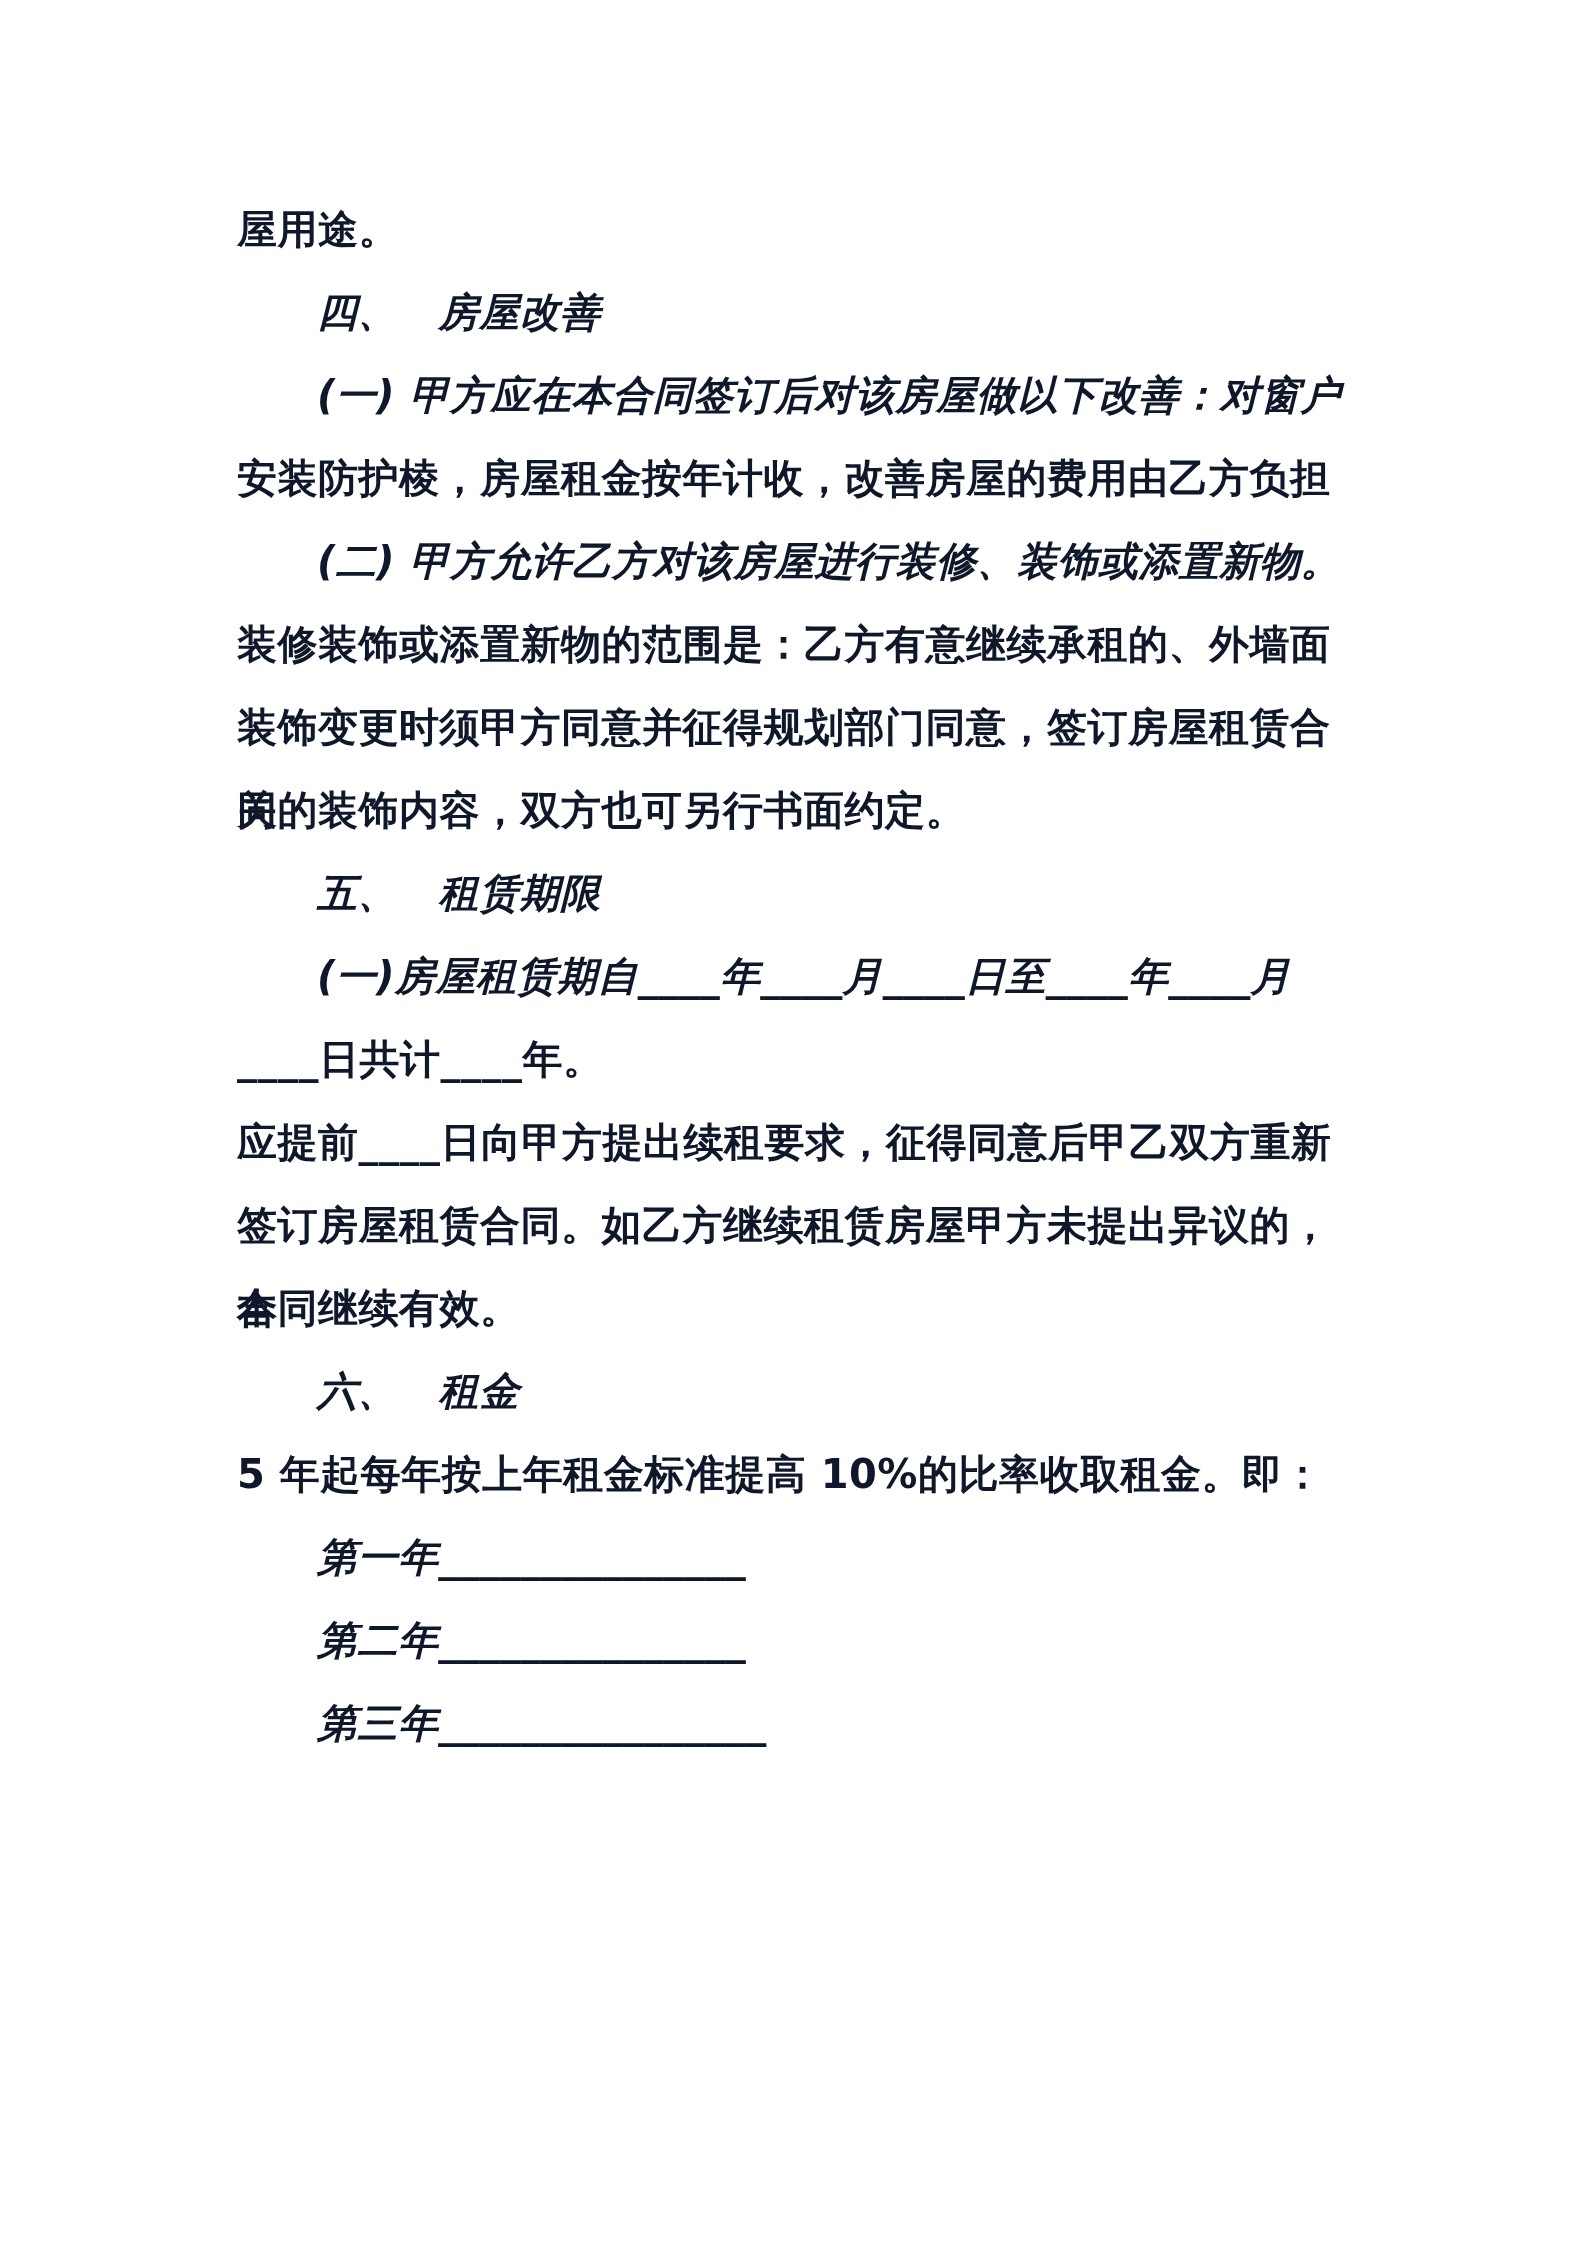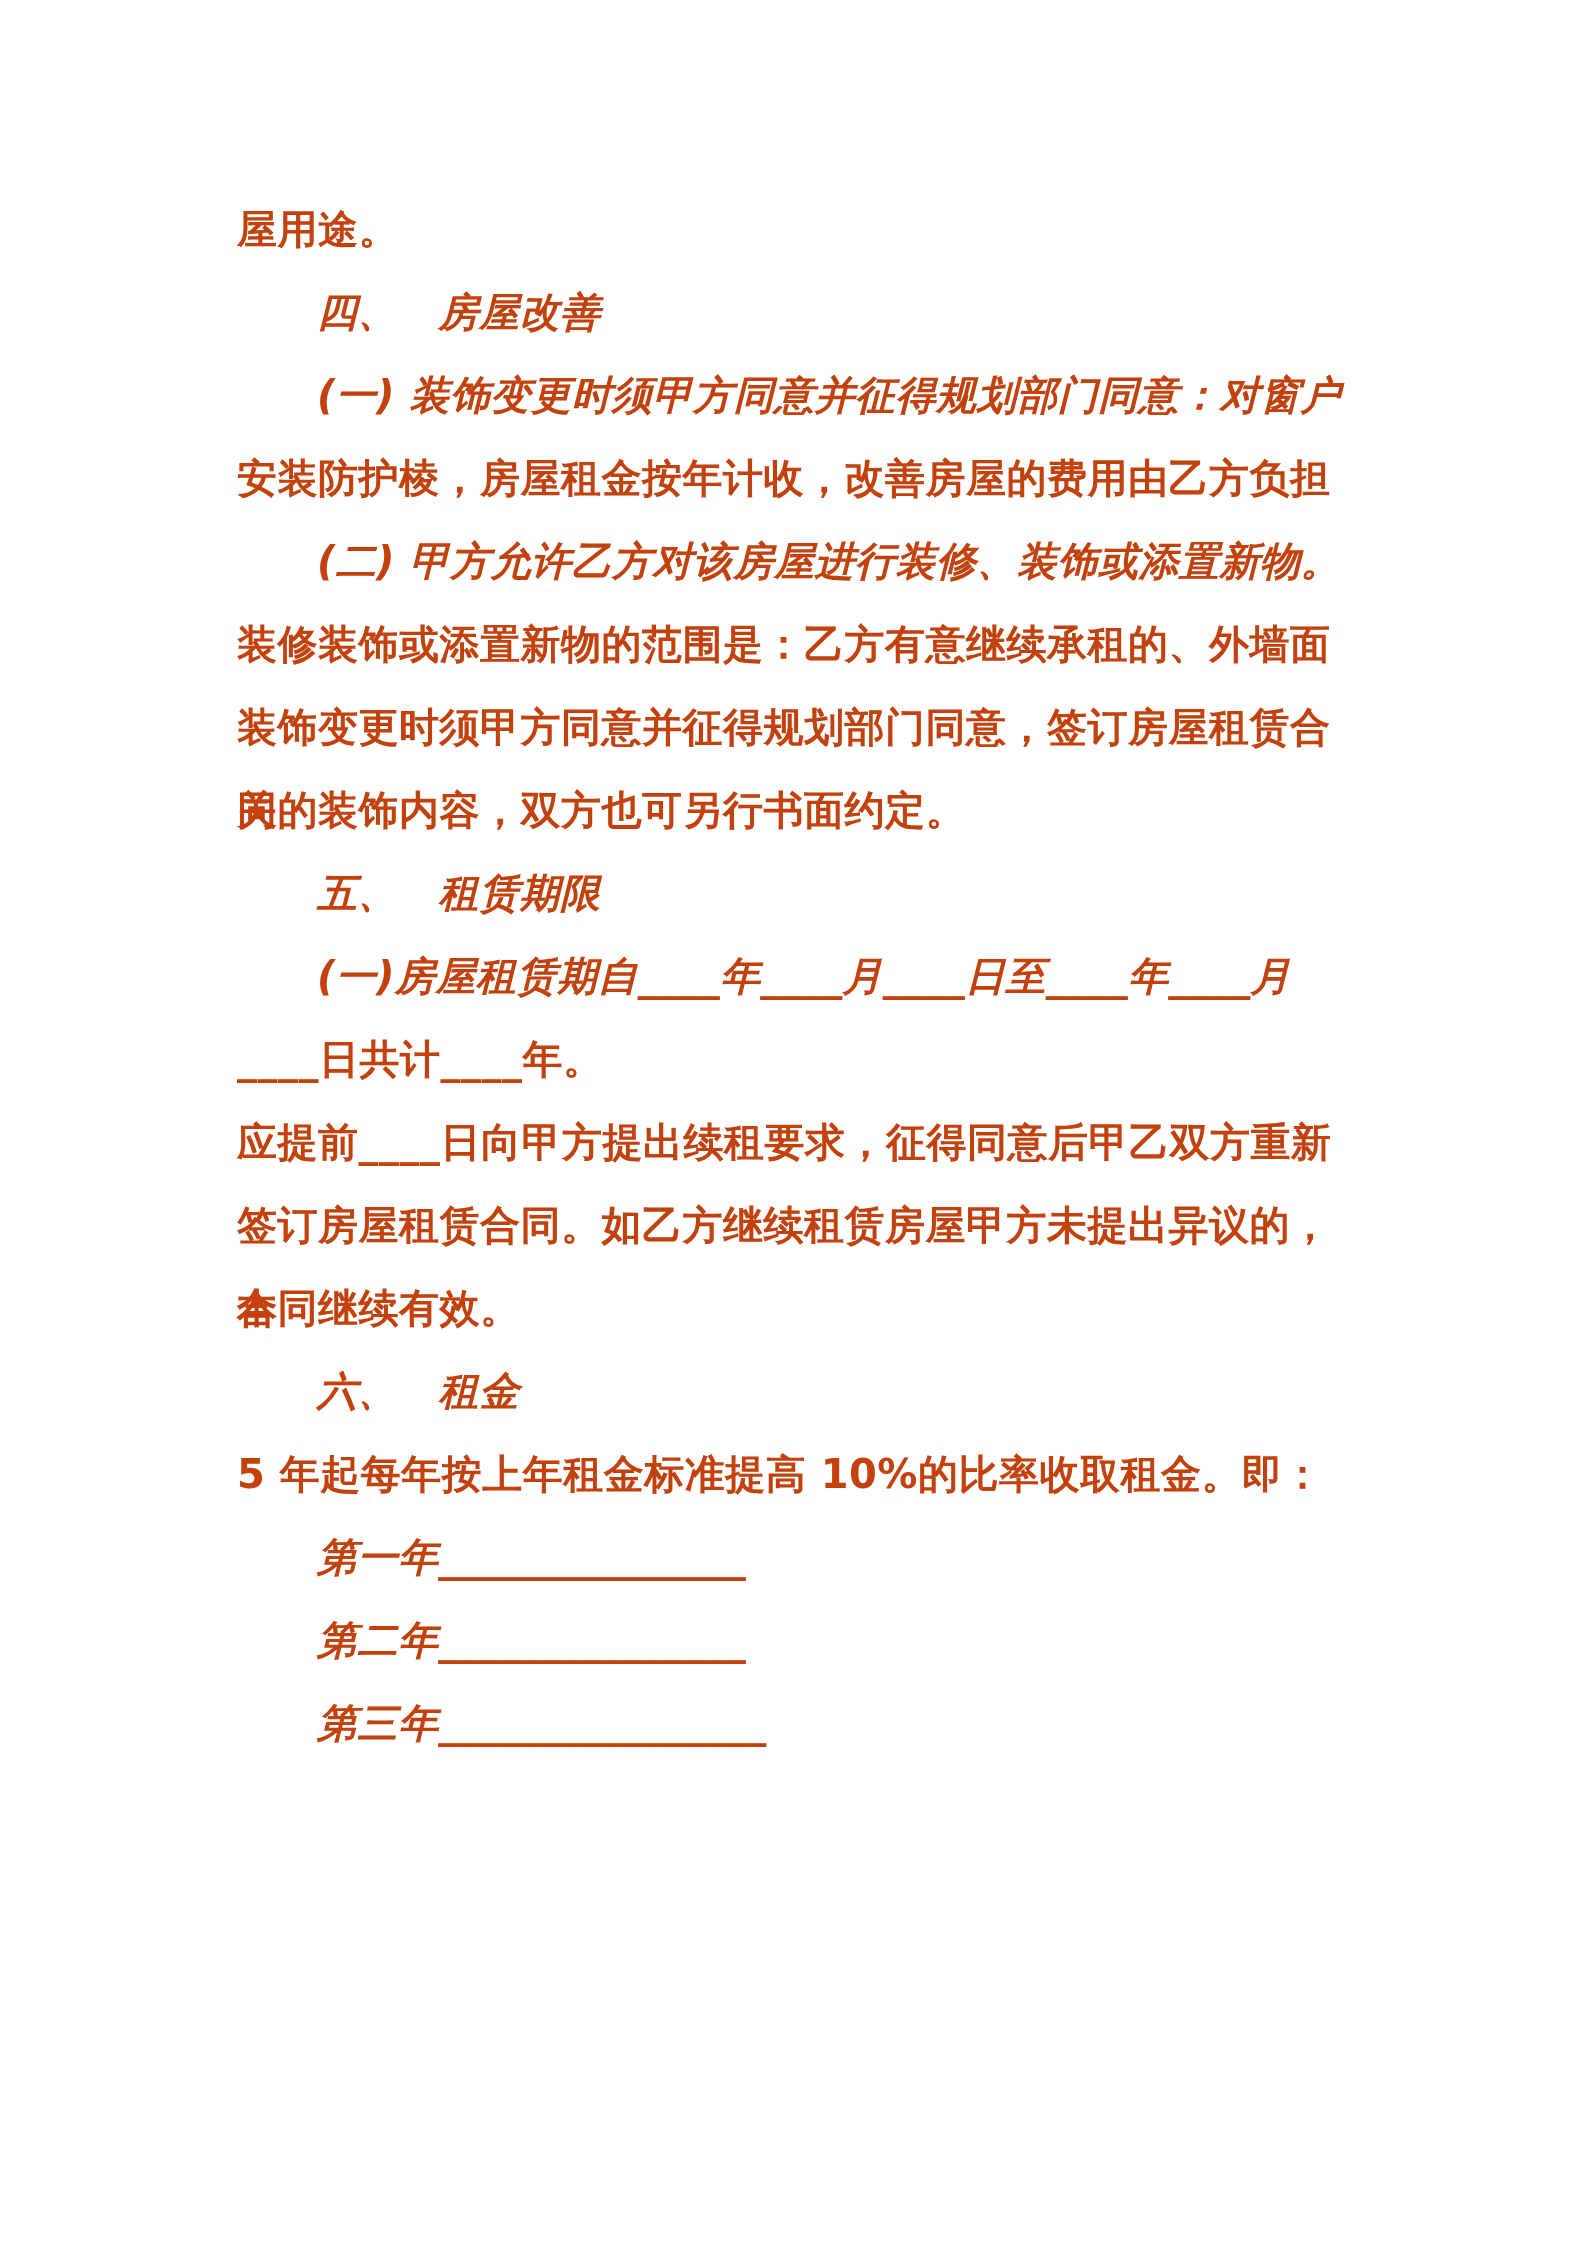--- a/index.html
+++ b/index.html
@@ -13,21 +13,21 @@
     height: 2244px;
     margin: 0 auto;
     background: #ffffff;
     overflow: hidden;
   }
   .content {
     position: absolute;
     top: 188px;
     left: 237px;
     right: 235px;
-    color: #c2410c;
+    color: #0f172a;
   }
   .doc-line {
     font-family: "DejaVu Sans", "Liberation Sans", sans-serif;
     font-weight: 700;
     font-size: 40px;
     line-height: 83px;
     height: 83px;
     white-space: pre-wrap;
     text-align: left;
     letter-spacing: 0.5px;
@@ -38,21 +38,21 @@
   }
 </style>
 </head>
 <body>
 
 <div class="page">
   <div class="content">
     <div id="doc-lines">
         <div class="doc-line">屋用途。</div>
         <div class="doc-line indent">四、　房屋改善</div>
-        <div class="doc-line indent">(一) 装饰变更时须甲方同意并征得规划部门同意：对窗户</div>
+        <div class="doc-line indent">(一) 甲方应在本合同签订后对该房屋做以下改善：对窗户</div>
         <div class="doc-line">安装防护棱，房屋租金按年计收，改善房屋的费用由乙方负担</div>
         <div class="doc-line indent">(二) 甲方允许乙方对该房屋进行装修、装饰或添置新物。</div>
         <div class="doc-line">装修装饰或添置新物的范围是：乙方有意继续承租的、外墙面</div>
         <div class="doc-line">装饰变更时须甲方同意并征得规划部门同意，签订房屋租赁合同</div>
         <div class="doc-line">关的装饰内容，双方也可另行书面约定。</div>
         <div class="doc-line indent">五、　租赁期限</div>
         <div class="doc-line indent">(一)房屋租赁期自____年____月____日至____年____月</div>
         <div class="doc-line">____日共计____年。</div>
         <div class="doc-line">应提前____日向甲方提出续租要求，征得同意后甲乙双方重新</div>
         <div class="doc-line">签订房屋租赁合同。如乙方继续租赁房屋甲方未提出异议的，本</div>

